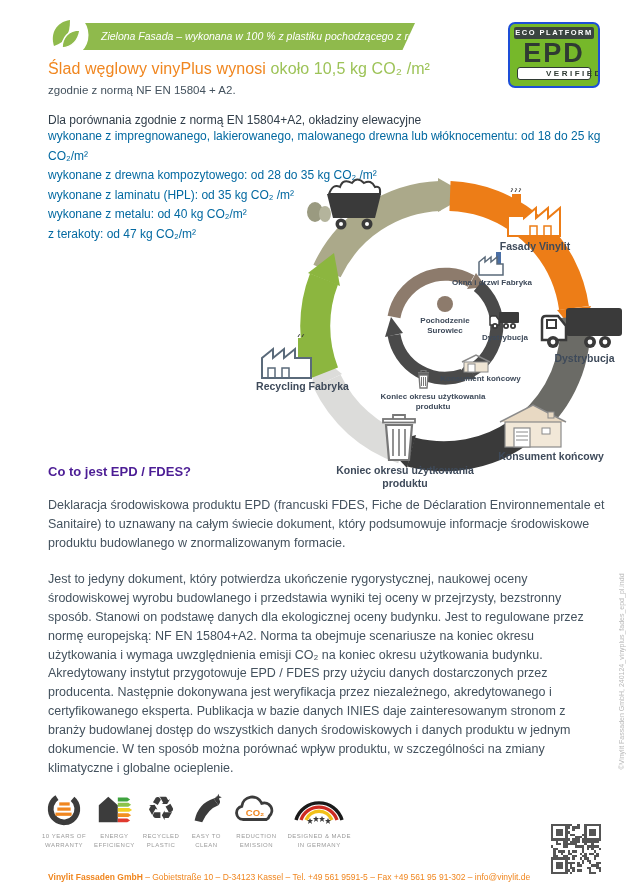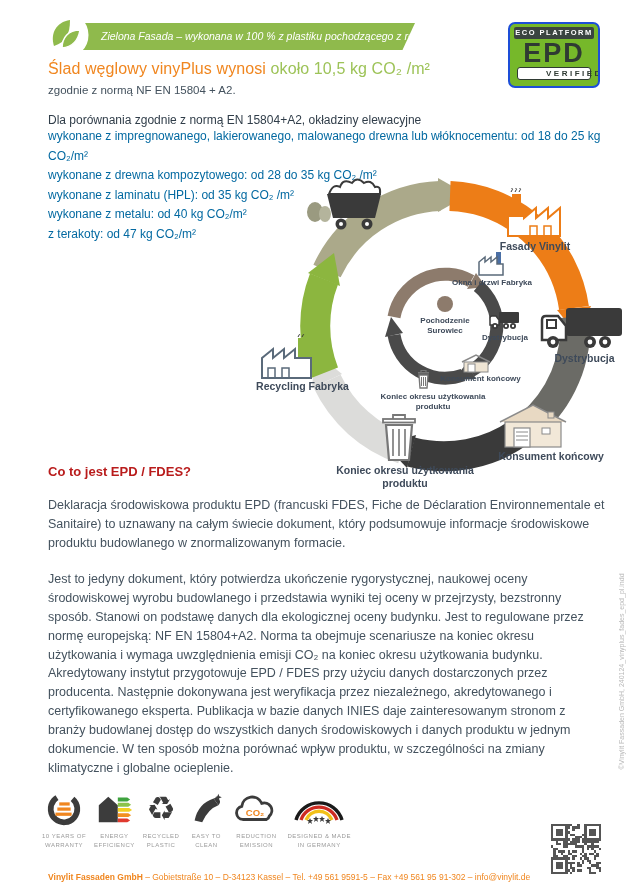--- a/index.html
+++ b/index.html
@@ -30,21 +30,21 @@
   .cmp-intro{font-size:12px;font-weight:normal;color:#303D49;margin-bottom:0;}
   .cmp-line{font-size:12px;line-height:19.5px;color:#0369a1;}
   
   .diagram{position:absolute;left:250px;top:166px;width:385px;height:326px;}
   .dg-svg{position:absolute;left:0;top:0;}
   .dlab{position:absolute;text-align:center;font-weight:bold;color:#3E4A5A;line-height:1.2;}
   .dlab.big{font-size:10.5px;}
   .dlab.small{font-size:8px;}
   .dicon{position:absolute;}
   
-  .sec-head{position:absolute;left:48px;top:464px;font-size:13px;font-weight:bold;color:#b91c1c;}
+  .sec-head{position:absolute;left:48px;top:464px;font-size:13px;font-weight:bold;color:#4c1d95;}
   .para{position:absolute;left:48px;width:558px;font-size:12.5px;line-height:19px;color:#44525E;}
   .p1{top:496px;} .p2{top:570px;} .p3{top:664px;}
   
   .badges{position:absolute;left:42px;top:790px;display:flex;align-items:flex-end;}
   .badge{display:flex;flex-direction:column;align-items:center;margin-right:8px;}
   .b-icon{display:block;}
   .recycle-glyph{font-size:33px;line-height:38px;color:#3C3C3C;font-family:"DejaVu Sans",sans-serif;}
   .b-label{margin-top:4px;text-align:center;font-size:6px;letter-spacing:0.5px;color:#9A9A9A;line-height:1.5;}
   .b-label span{display:block;}
   

